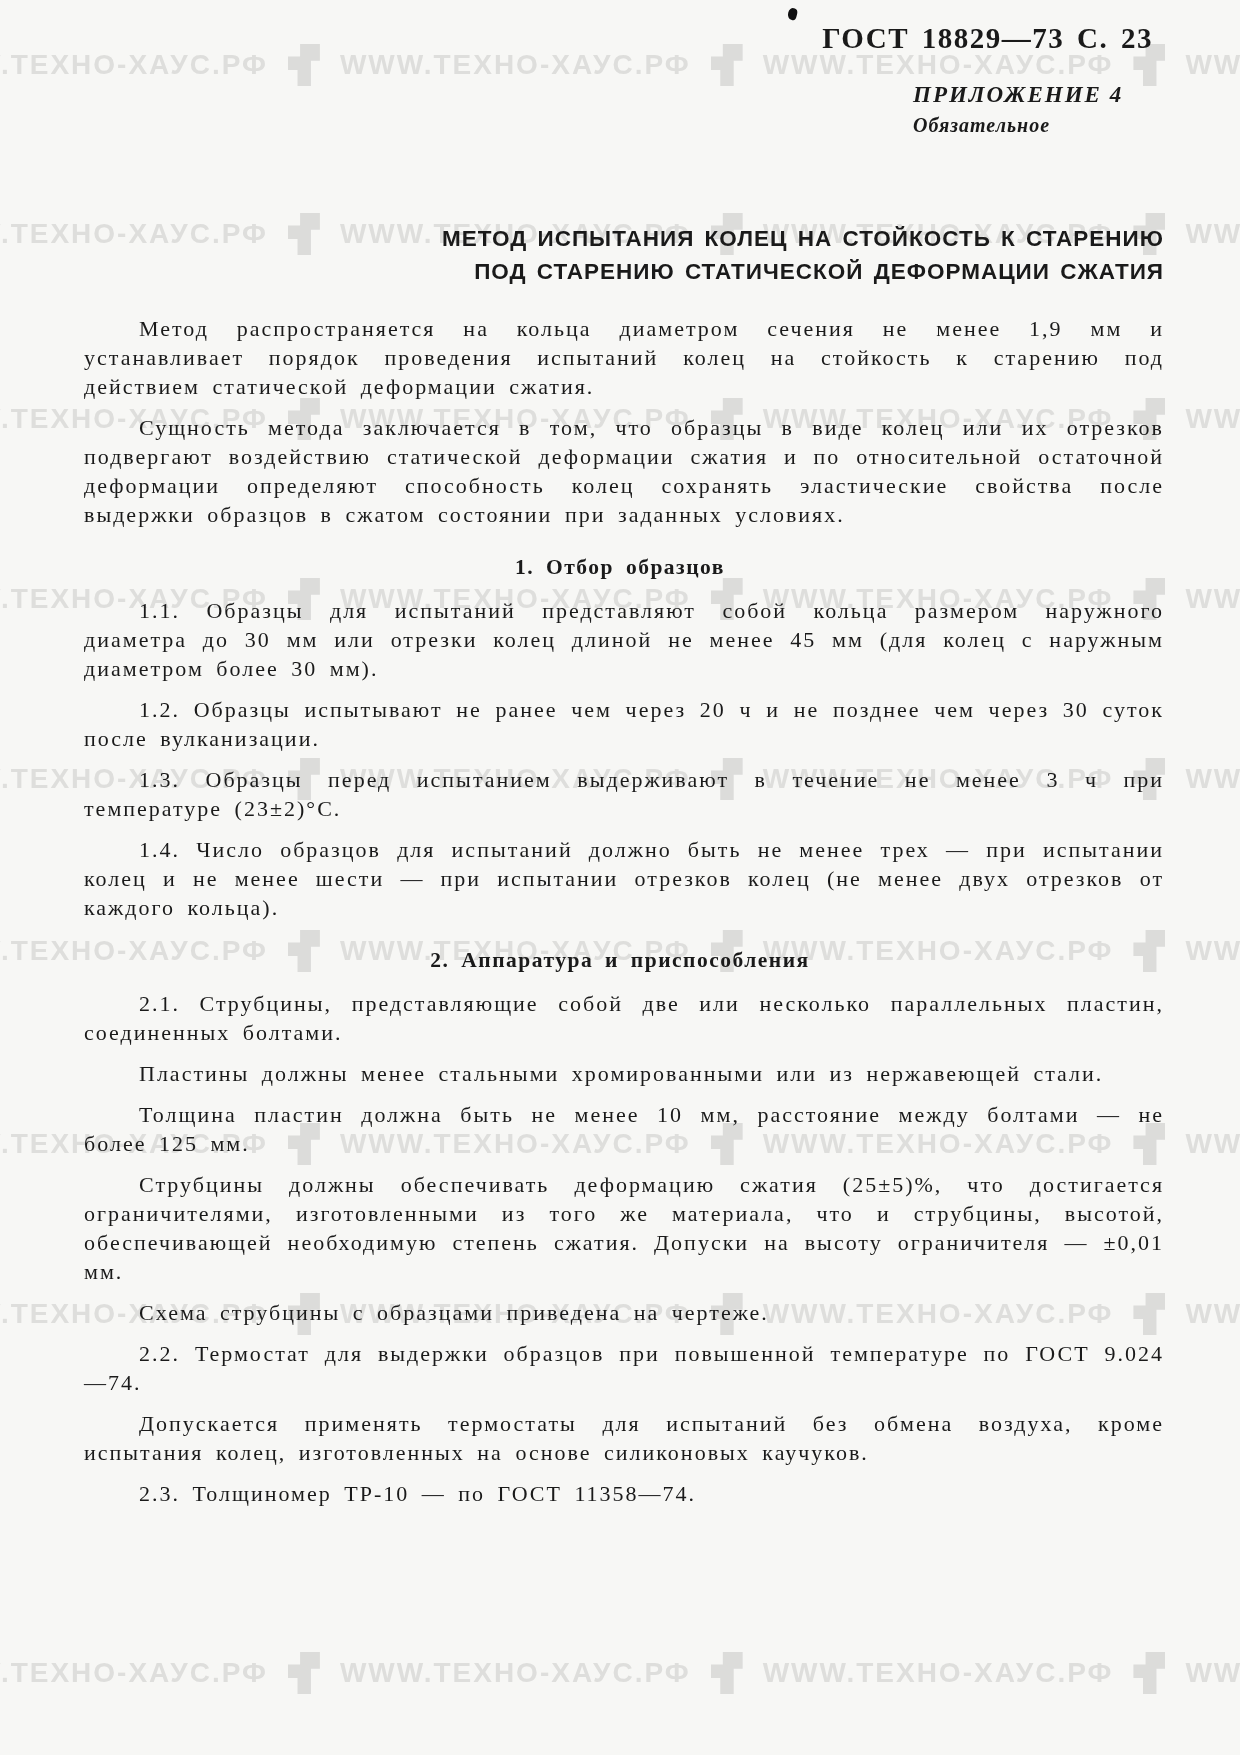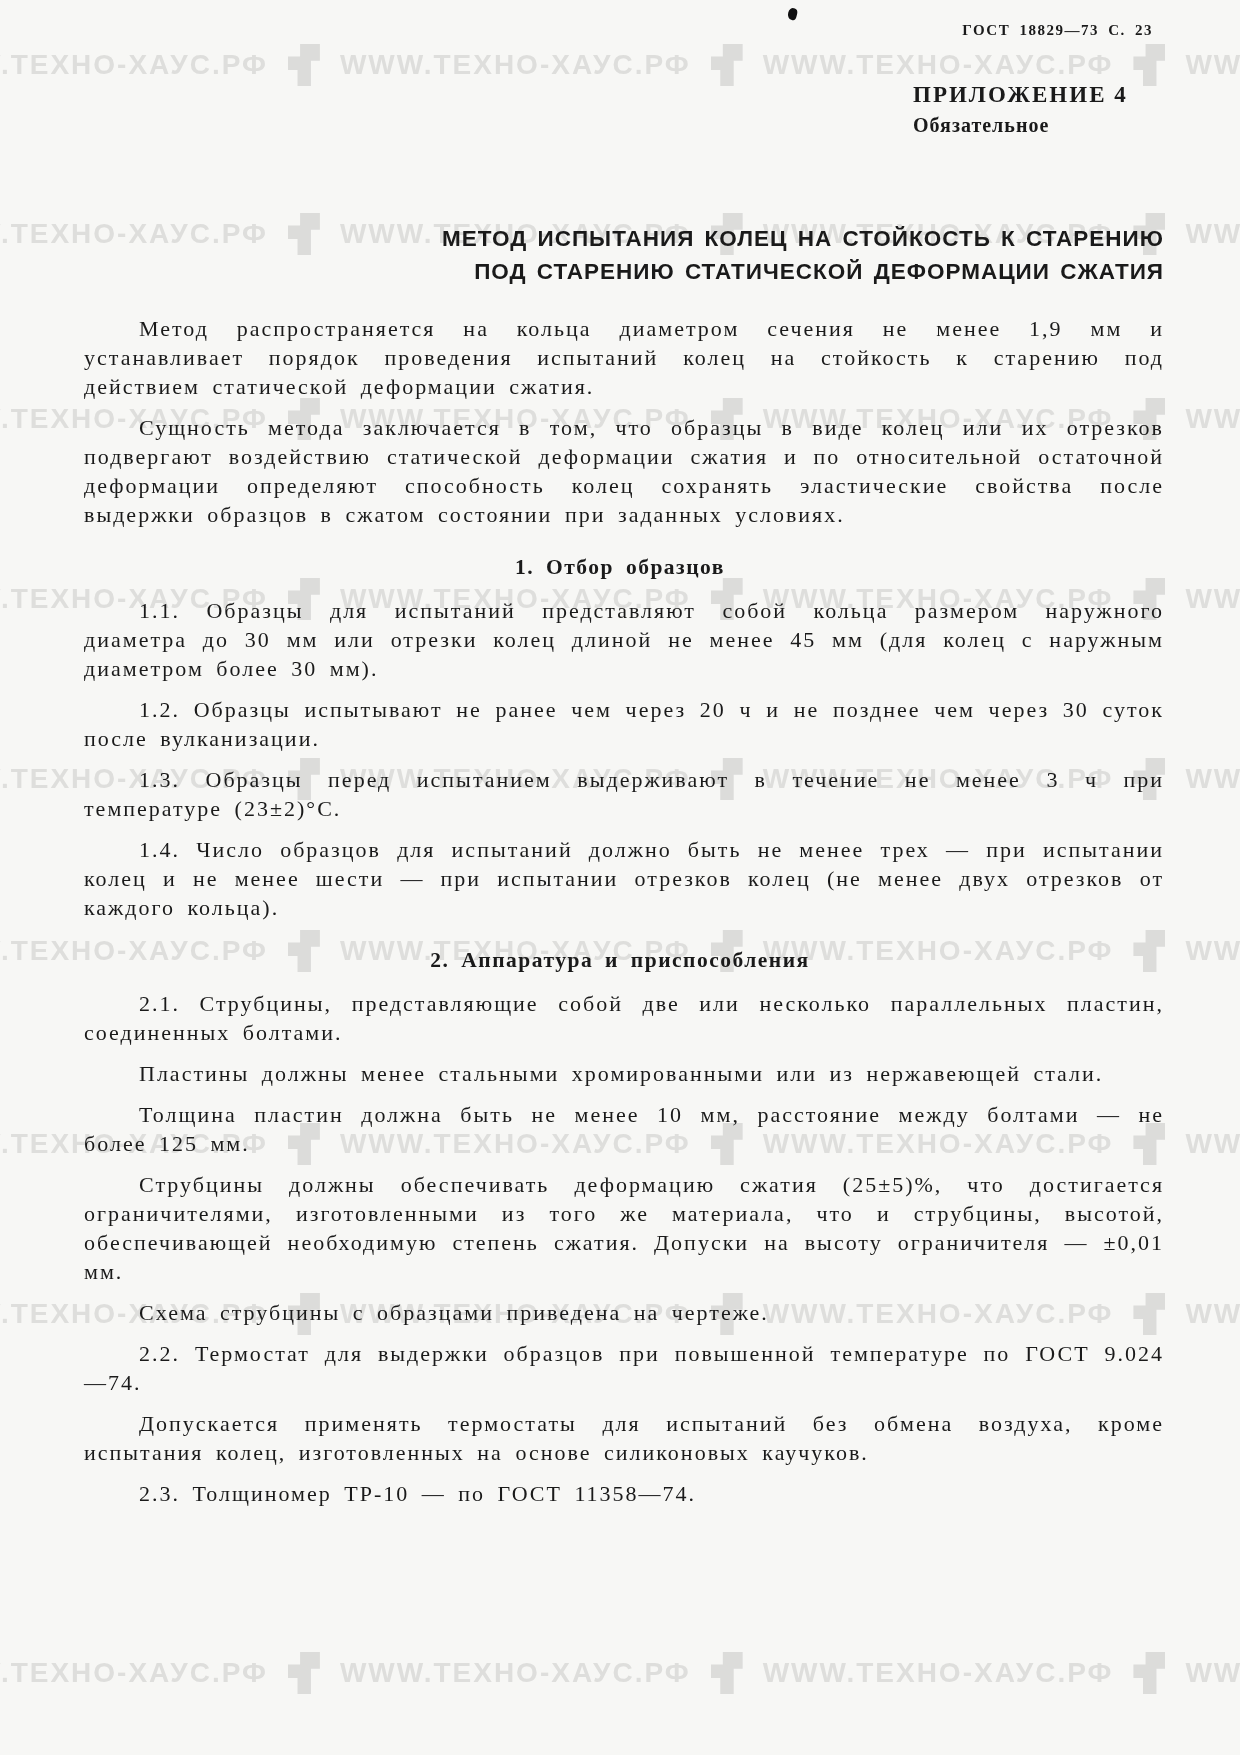--- a/index.html
+++ b/index.html
@@ -27,24 +27,24 @@
   
   .content { position:absolute; inset:0; z-index:1; }
 
   .scan-dot {
     position:absolute; top:8px; left:788px; width:9px; height:12px;
     background:#101010; border-radius:55% 45% 40% 60%; transform:rotate(14deg);
   }
 
   .gost-header {
     position:absolute; top:22px; left:0; right:87px; text-align:right;
-    font-weight:bold; font-size:15px; letter-spacing:1.5px; word-spacing:4px;
+    font-weight:bold; font-size:29px; letter-spacing:1.5px; word-spacing:4px;
   }
 
-  .appendix { position:absolute; top:82px; left:913px; font-weight:bold; }
+  .appendix { position:absolute; top:82px; left:913px; font-style:italic; font-weight:bold; }
   .appendix-label { font-size:23px; letter-spacing:2px; }
   .appendix-note  { font-size:20px; margin-top:6px; letter-spacing:1px; }
 
   .doc-body {
     position:absolute; top:222px; left:76px; width:1088px;
     font-size:22px; line-height:29px; letter-spacing:2px; word-spacing:5px;
     text-align:justify;
   }
   .doc-title {
     text-align:right; font-family:"Liberation Sans", sans-serif;

